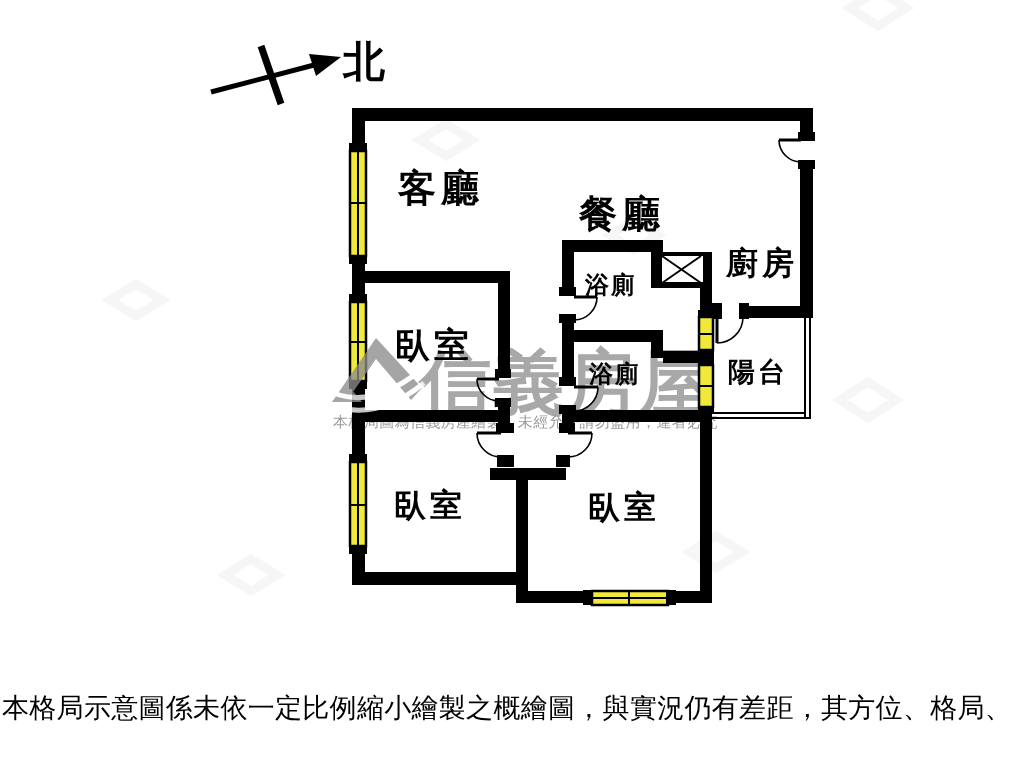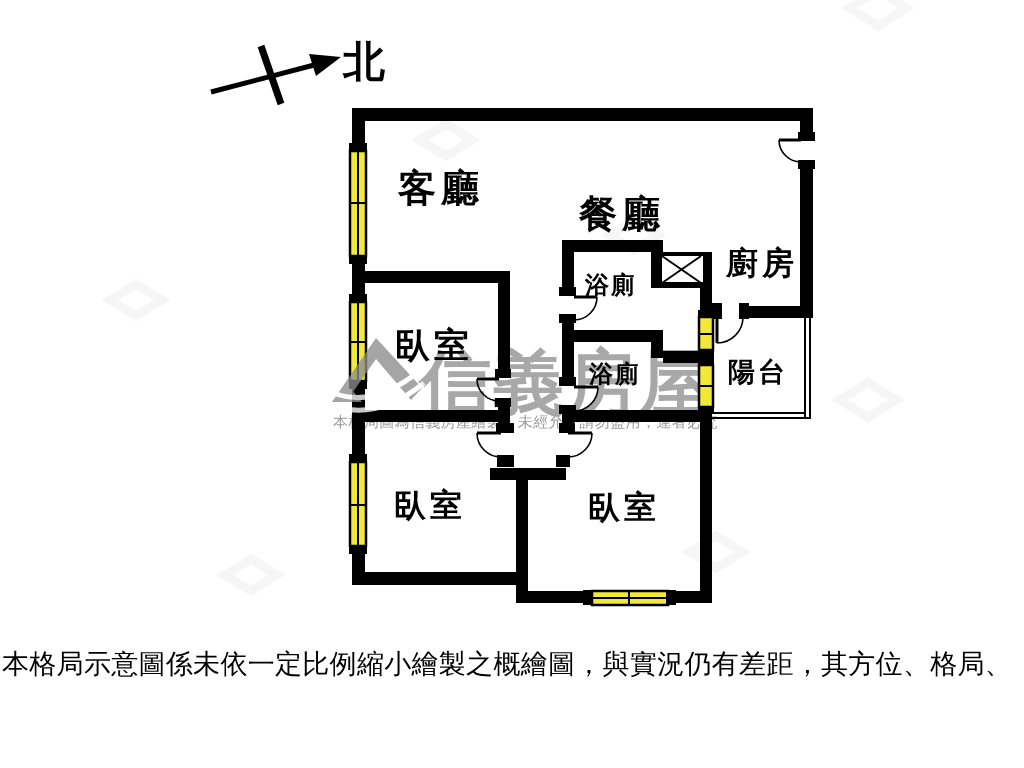--- a/index.html
+++ b/index.html
@@ -1,21 +1,21 @@
 <!DOCTYPE html>
 <html><head>
 <meta charset="utf-8">
 <style>
   html,body{margin:0;padding:0;background:#fff;}
   .page{position:relative;width:1024px;height:768px;background:#ffffff;overflow:hidden;
         font-family:"Liberation Serif","DejaVu Serif",serif;}
   .plan-svg{position:absolute;left:0;top:0;}
   .disclaimer{position:absolute;left:2px;top:645px;width:1022px;color:#000;
               font-size:27px;line-height:39px;letter-spacing:0.3px;}
-  .disclaimer div{white-space:nowrap;}
+  .disclaimer div{white-space:nowrap;margin-top:44px;}
   .wall{fill:#000;}
   .jamb{fill:#000;}
   .win{stroke:#000;stroke-width:2.5;}
   .thin{stroke:#000;stroke-width:2;}
   .leaf{stroke:#000;stroke-width:3;}
   .arc{stroke:#000;stroke-width:1.6;fill:none;}
   .roomlabel{fill:#000;font-weight:bold;}
   .faint{stroke:#8a8a8a;fill:none;opacity:0.08;}
 </style>
 </head>

